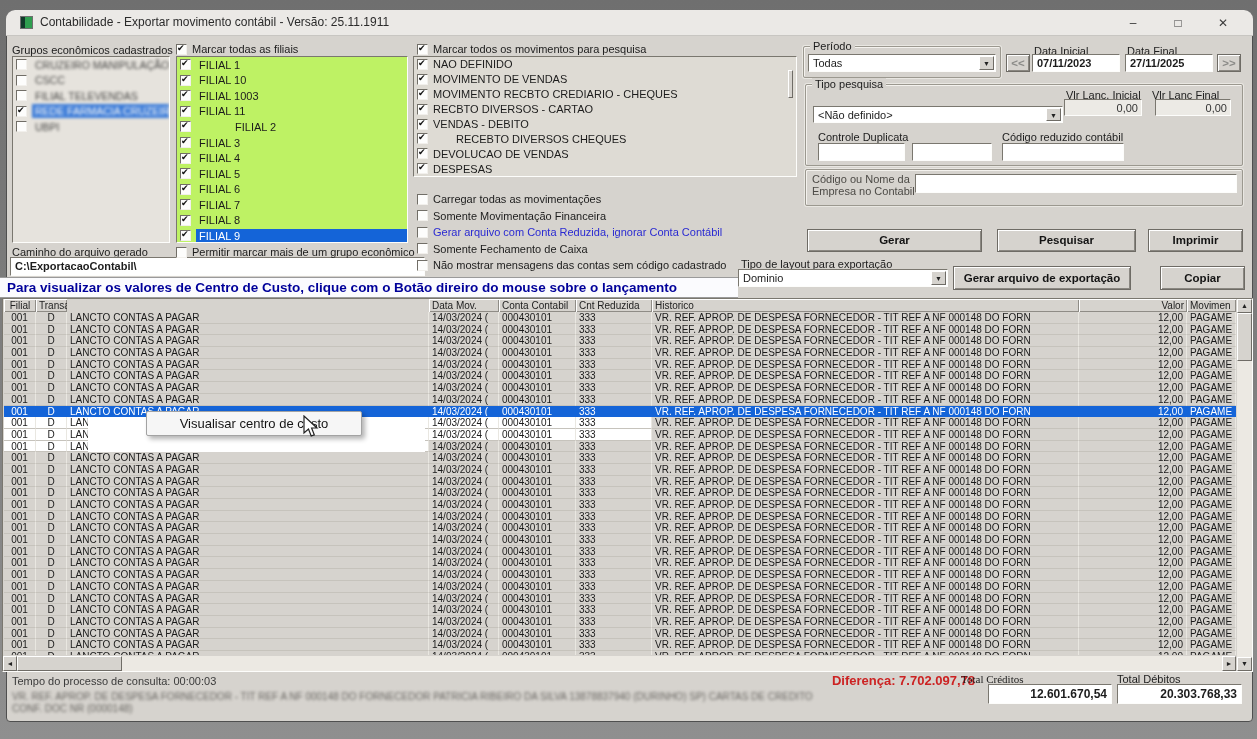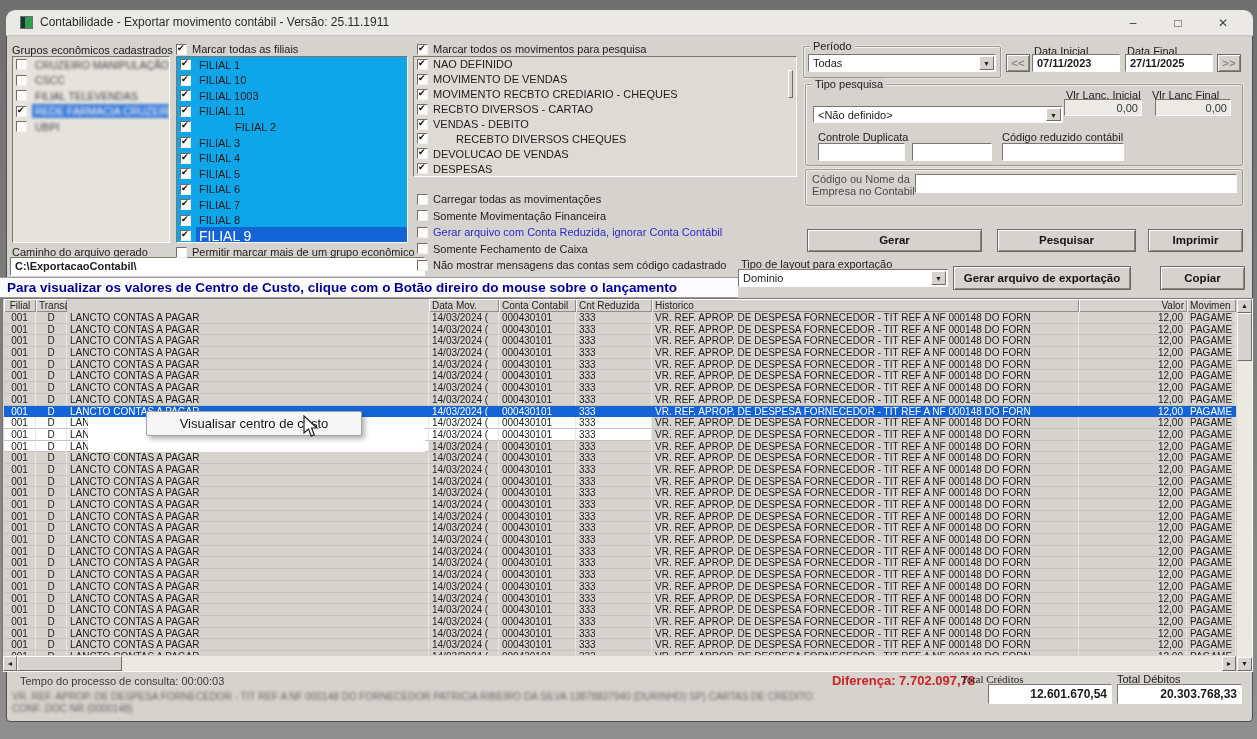--- a/index.html
+++ b/index.html
@@ -133,21 +133,21 @@
       <span class="redacted" style="margin-left: 5px; padding: 1px 3px; flex: 1 1 0%; overflow: hidden;">UBPI</span>
     </div>
   </div>
 <div class="abs lbl" style="left:12px;top:246px;">Caminho do arquivo gerado</div>
 <div class="abs edit" style="left:10px;top:257px;width:415px;height:19px;font-weight:bold;">C:\ExportacaoContabil\</div>
 
 <div class="abs cb-line" style="left:176px;top:43px;">
   <span class="cb checked"></span>
   <span>Marcar todas as filiais</span>
 </div>
-<div class="abs list" id="filiais-list" style="left:176px;top:56px;width:232px;height:187px;background:#0ea5e9;">
+<div class="abs list" id="filiais-list" style="left:176px;top:56px;width:232px;height:187px;background:#bef264;">
     <div class="row-item" style="height: 15.55px;">
       <span class="cb checked"></span>
       <span style="margin-left: 5px; padding: 1px 3px; flex: 1 1 0%; overflow: hidden; font-size: 11px;">FILIAL 1</span>
     </div>
     <div class="row-item" style="height: 15.55px;">
       <span class="cb checked"></span>
       <span style="margin-left: 5px; padding: 1px 3px; flex: 1 1 0%; overflow: hidden; font-size: 11px;">FILIAL 10</span>
     </div>
     <div class="row-item" style="height: 15.55px;">
       <span class="cb checked"></span>
@@ -180,21 +180,21 @@
     <div class="row-item" style="height: 15.55px;">
       <span class="cb checked"></span>
       <span style="margin-left: 5px; padding: 1px 3px; flex: 1 1 0%; overflow: hidden; font-size: 11px;">FILIAL 7</span>
     </div>
     <div class="row-item" style="height: 15.55px;">
       <span class="cb checked"></span>
       <span style="margin-left: 5px; padding: 1px 3px; flex: 1 1 0%; overflow: hidden; font-size: 11px;">FILIAL 8</span>
     </div>
     <div class="row-item" style="height: 15.55px;">
       <span class="cb checked"></span>
-      <span style="margin-left: 5px; padding: 1px 3px; flex: 1 1 0%; overflow: hidden; font-size: 14px; background: rgb(20, 100, 216); color: rgb(255, 255, 255);">FILIAL 9</span>
+      <span style="margin-left: 5px; padding: 1px 3px; flex: 1 1 0%; overflow: hidden; font-size: 11px; background: rgb(20, 100, 216); color: rgb(255, 255, 255);">FILIAL 9</span>
     </div>
   </div>
 <div class="abs cb-line" style="left:176px;top:246px;">
   <span class="cb"></span>
   <span>Permitir marcar mais de um grupo econômico</span>
 </div>
 
 <div class="abs cb-line" style="left:417px;top:43px;">
   <span class="cb checked"></span>
   <span>Marcar todos os movimentos para pesquisa</span>
@@ -663,21 +663,21 @@
 <div class="abs sb-btn" style="left:1222px;top:656px;width:14px;height:15px;line-height:13px;">►</div>
 
 <div class="abs ctx-backdrop"></div>
 <div class="abs ctx-menu">
   <span>Visualisar centro de custo</span>
 </div>
 <svg class="abs" style="left:303px;top:415px;z-index:50;" width="16" height="24" viewBox="0 0 16 24">
   <path d="M1,1 L1,18 L5.5,14 L8.2,21 L11.3,19.8 L8.6,13 L14,13 Z" fill="#fff" stroke="#222" stroke-width="1.2"></path>
 </svg>
 
-<div class="abs lbl" style="left:20px;top:675px;color:#3a3a3a;">Tempo do processo de consulta: 00:00:03</div>
+<div class="abs lbl" style="left:12px;top:675px;color:#3a3a3a;">Tempo do processo de consulta: 00:00:03</div>
 <div class="abs red" style="left:760px;top:673px;width:215px;text-align:right;">
   <span>Diferença:</span>
   <span>7.702.097,78</span>
 </div>
 <div class="abs lbl" style="left:961px;top:673px;font-family:Liberation Serif, serif;">Total Créditos</div>
 <div class="abs total-field" style="left:988px;top:684px;width:124px;height:20px;">12.601.670,54</div>
 <div class="abs lbl" style="left:1117px;top:673px;">Total Débitos</div>
 <div class="abs total-field" style="left:1117px;top:684px;width:125px;height:20px;">20.303.768,33</div>
 <div class="abs detail redacted" style="left:12px;top:691px;width:980px;">VR. REF. APROP. DE DESPESA FORNECEDOR - TIT REF A NF 000148 DO FORNECEDOR PATRICIA RIBEIRO DA SILVA 13878837940 (DURINHO)  SP) CARTAS DE CREDITO</div>
 <div class="abs detail redacted" style="left:12px;top:703px;width:400px;">CONF. DOC NR (0000148)</div>

